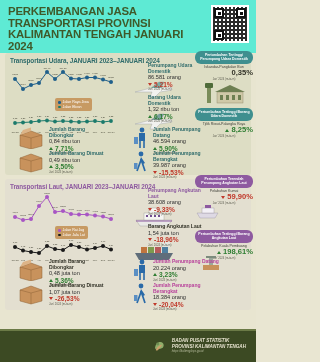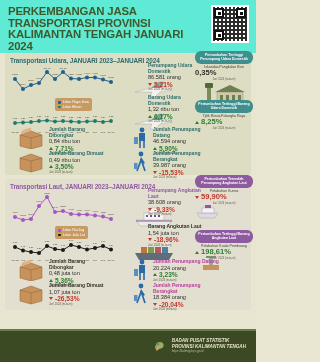--- a/index.html
+++ b/index.html
@@ -91,21 +91,21 @@
   
   .badge-card { position: absolute; width: 58px; }
   .badge-hdr {
     border-radius: 6px; color: #fff; font-size: 3.5px; font-weight: bold;
     text-align: center; padding: 2.2px 2px; line-height: 4.1px;
   }
   .bg-teal { background: #3f8f8f; }
   .bg-purple { background: #8e5aa0; }
   .badge-body { text-align: center; padding-top: 1.5px; }
   .badge-place { font-size: 3.6px; color: #41413a; line-height: 4.2px; }
-  .badge-pct { font-size: 7.6px; font-weight: bold; line-height: 8.4px; display:flex; align-items:center; justify-content:flex-start; gap:2px;}
+  .badge-pct { font-size: 7.6px; font-weight: bold; line-height: 8.4px; display:flex; align-items:center; justify-content:flex-end; gap:2px;}
   .badge-note { font-size: 2.7px; color: #5d5d50; }
 
   
   .icon { position: absolute; }
 
   
   .footer {
     position: absolute; bottom: 0; left: 0; width: 256px; height: 33px;
     background: #3c4a23; display: flex; align-items: center; justify-content: flex-end;
     padding-right: 10px; gap: 5px;
@@ -280,21 +280,21 @@
       <rect x="16" y="11" width="26" height="11" fill="#cfc9a8" stroke="#8a8467" stroke-width=".4"></rect>
       <path d="M14 11 L29 4 L44 11 Z" fill="#6e7f52"></path>
       <g fill="#6e7f52">
           <rect x="19" y="14" width="3" height="5"></rect>
           <rect x="25" y="14" width="3" height="5"></rect>
           <rect x="31" y="14" width="3" height="5"></rect>
           <rect x="37" y="14" width="3" height="5"></rect>
         </g>
     </svg>
 
-    <div class="badge-card" style="left:190px;top:47px;">
+    <div class="badge-card" style="left:190px;top:55px;">
       <div class="badge-hdr bg-teal">Pertumbuhan Tertinggi Barang Udara Domestik</div>
       <div class="badge-body">
         <div class="badge-place">Tjilik Riwut-Palangka Raya</div>
         <div class="badge-pct up">
           <span class="tri-up"></span>
           <span>8,25%</span>
         </div>
         <div class="badge-note">Jan' 2024 (m-to-m)</div>
       </div>
     </div>

